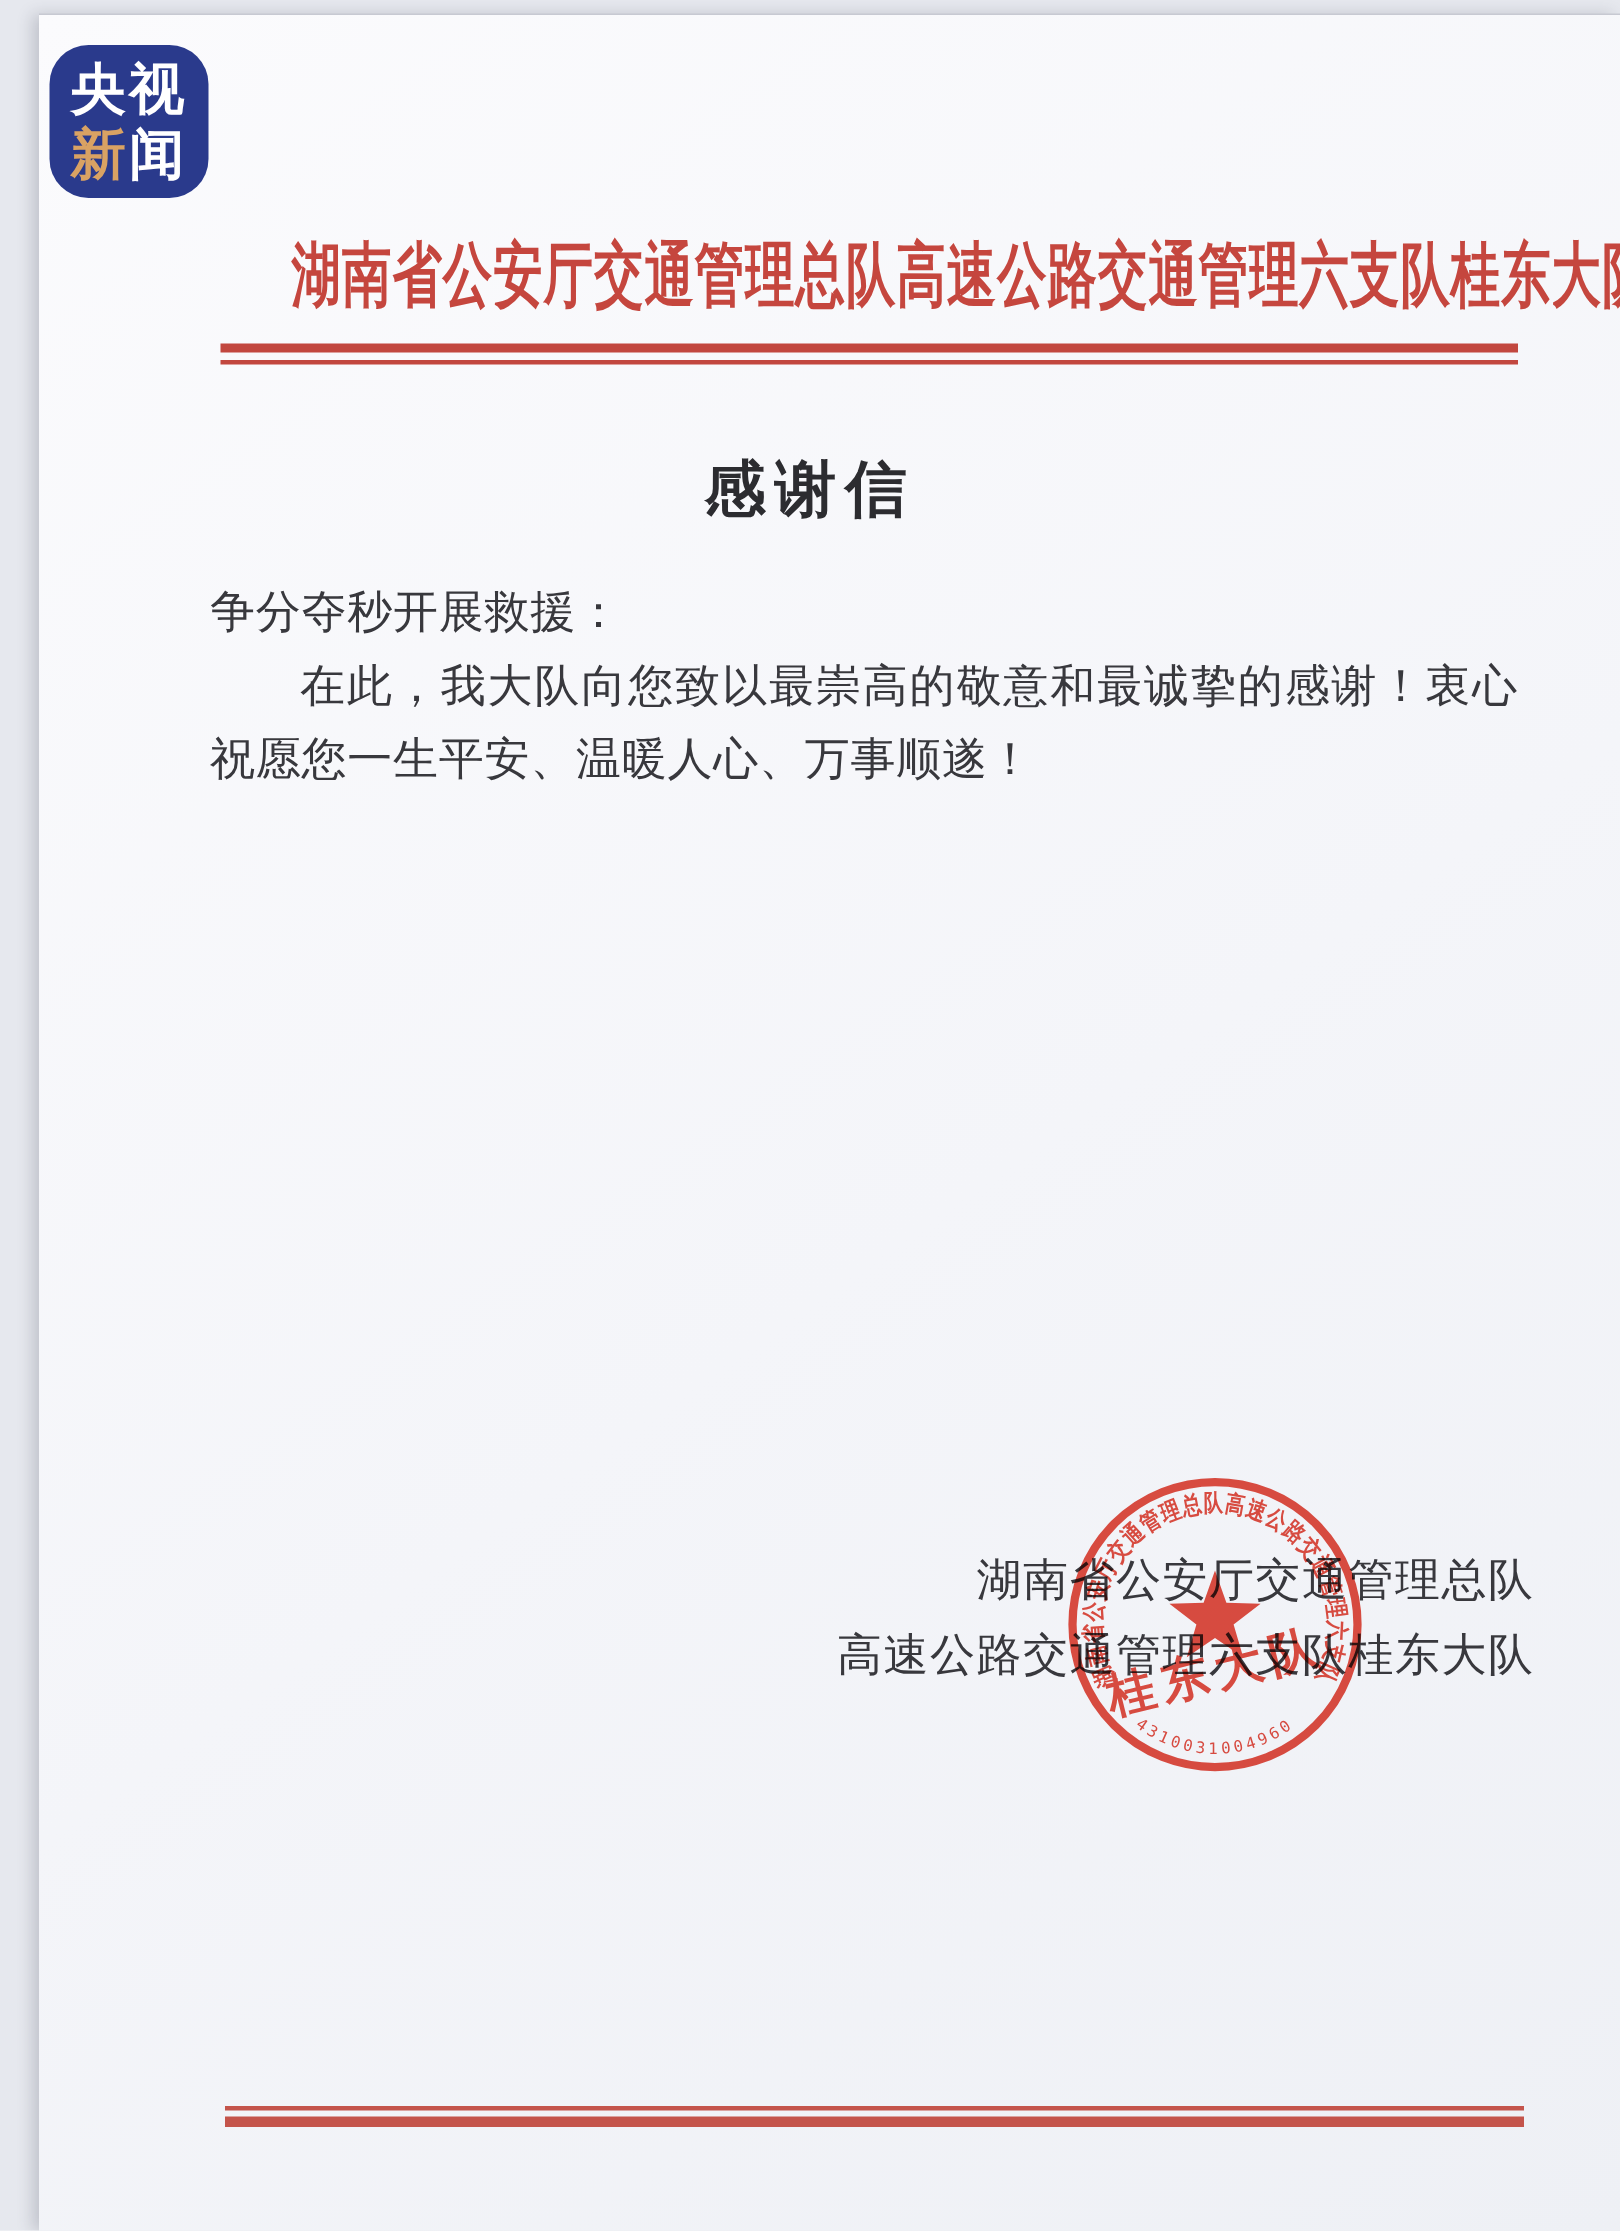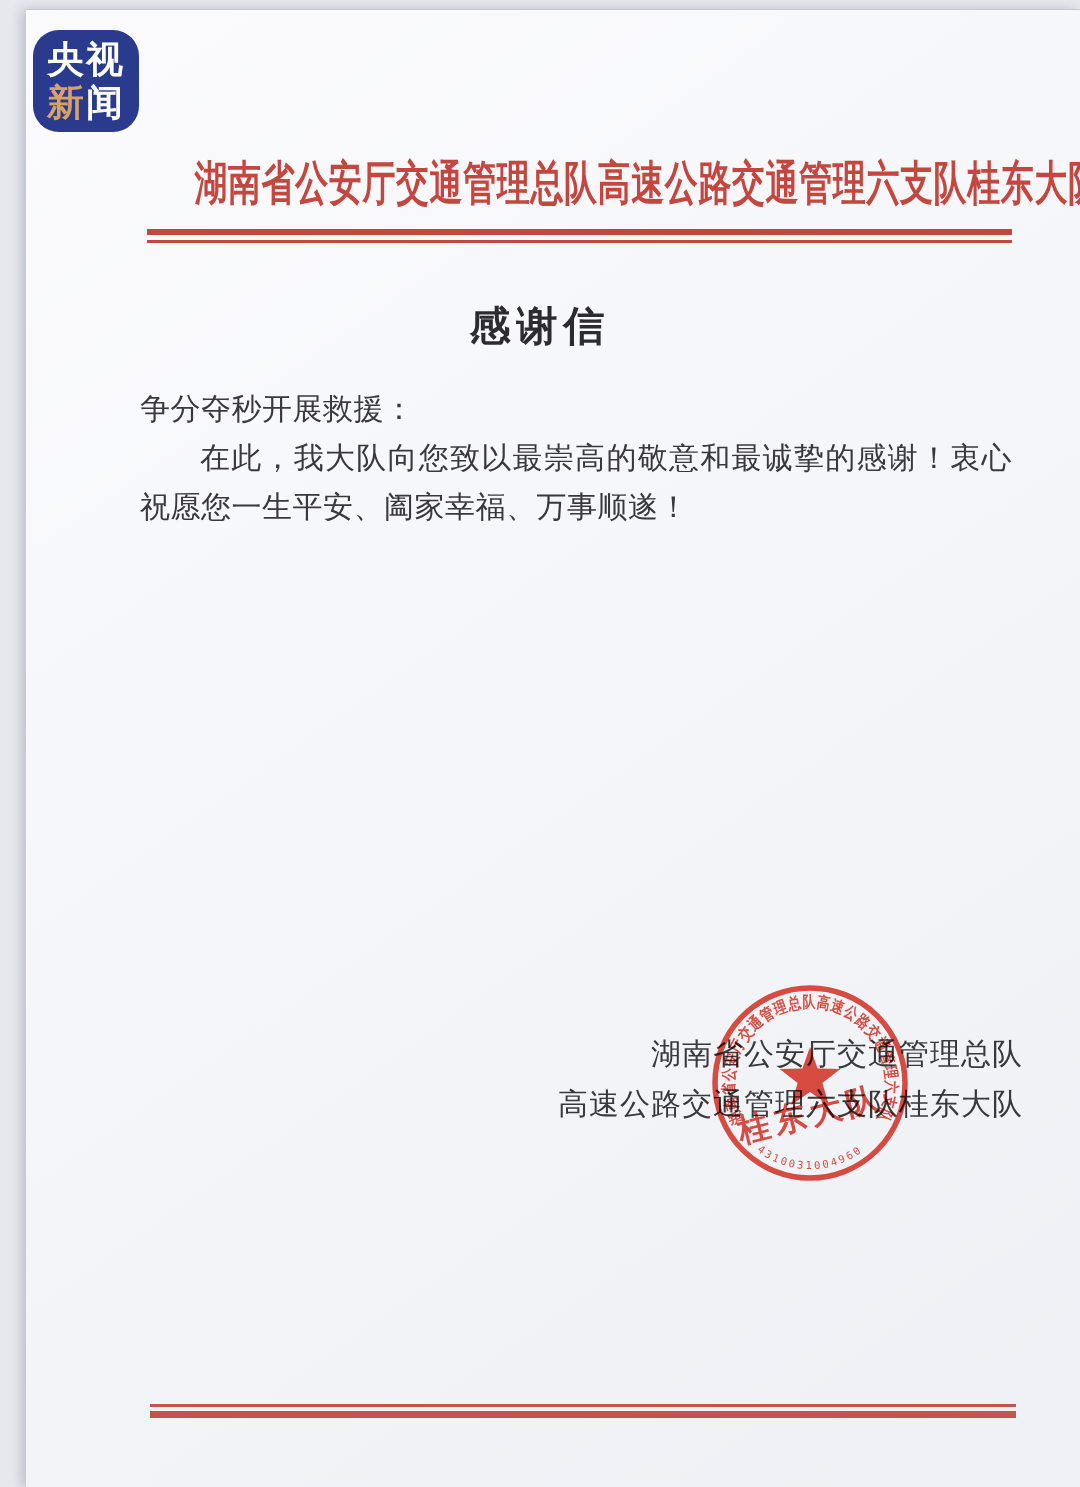--- a/index.html
+++ b/index.html
@@ -90,21 +90,21 @@
   <div class="letterhead">
     <span class="t">湖南省公安厅交通管理总队高速公路交通管理六支队桂东大队</span>
   </div>
   <div class="rule head-thick"></div>
   <div class="rule head-thin"></div>
 
   <div class="doc-title">感谢信</div>
 
   <div class="body-text">
     <p class="salutation">争分夺秒开展救援：</p>
-    <p>在此，我大队向您致以最崇高的敬意和最诚挚的感谢！衷心祝愿您一生平安、阖家幸福、万事顺遂！</p>
+    <p>在此，我大队向您致以最崇高的敬意和最诚挚的感谢！衷心祝愿您一生平安、温暖人心、万事顺遂！</p>
   </div>
 
   <div class="signature">
     <div>湖南省公安厅交通管理总队</div>
     <div>高速公路交通管理六支队桂东大队</div>
   </div>
 
   <svg class="seal" viewBox="0 0 208 208">
     <circle cx="104" cy="104" r="95" fill="none" stroke="#e03a2d" stroke-width="5.5"></circle>
     <defs>

